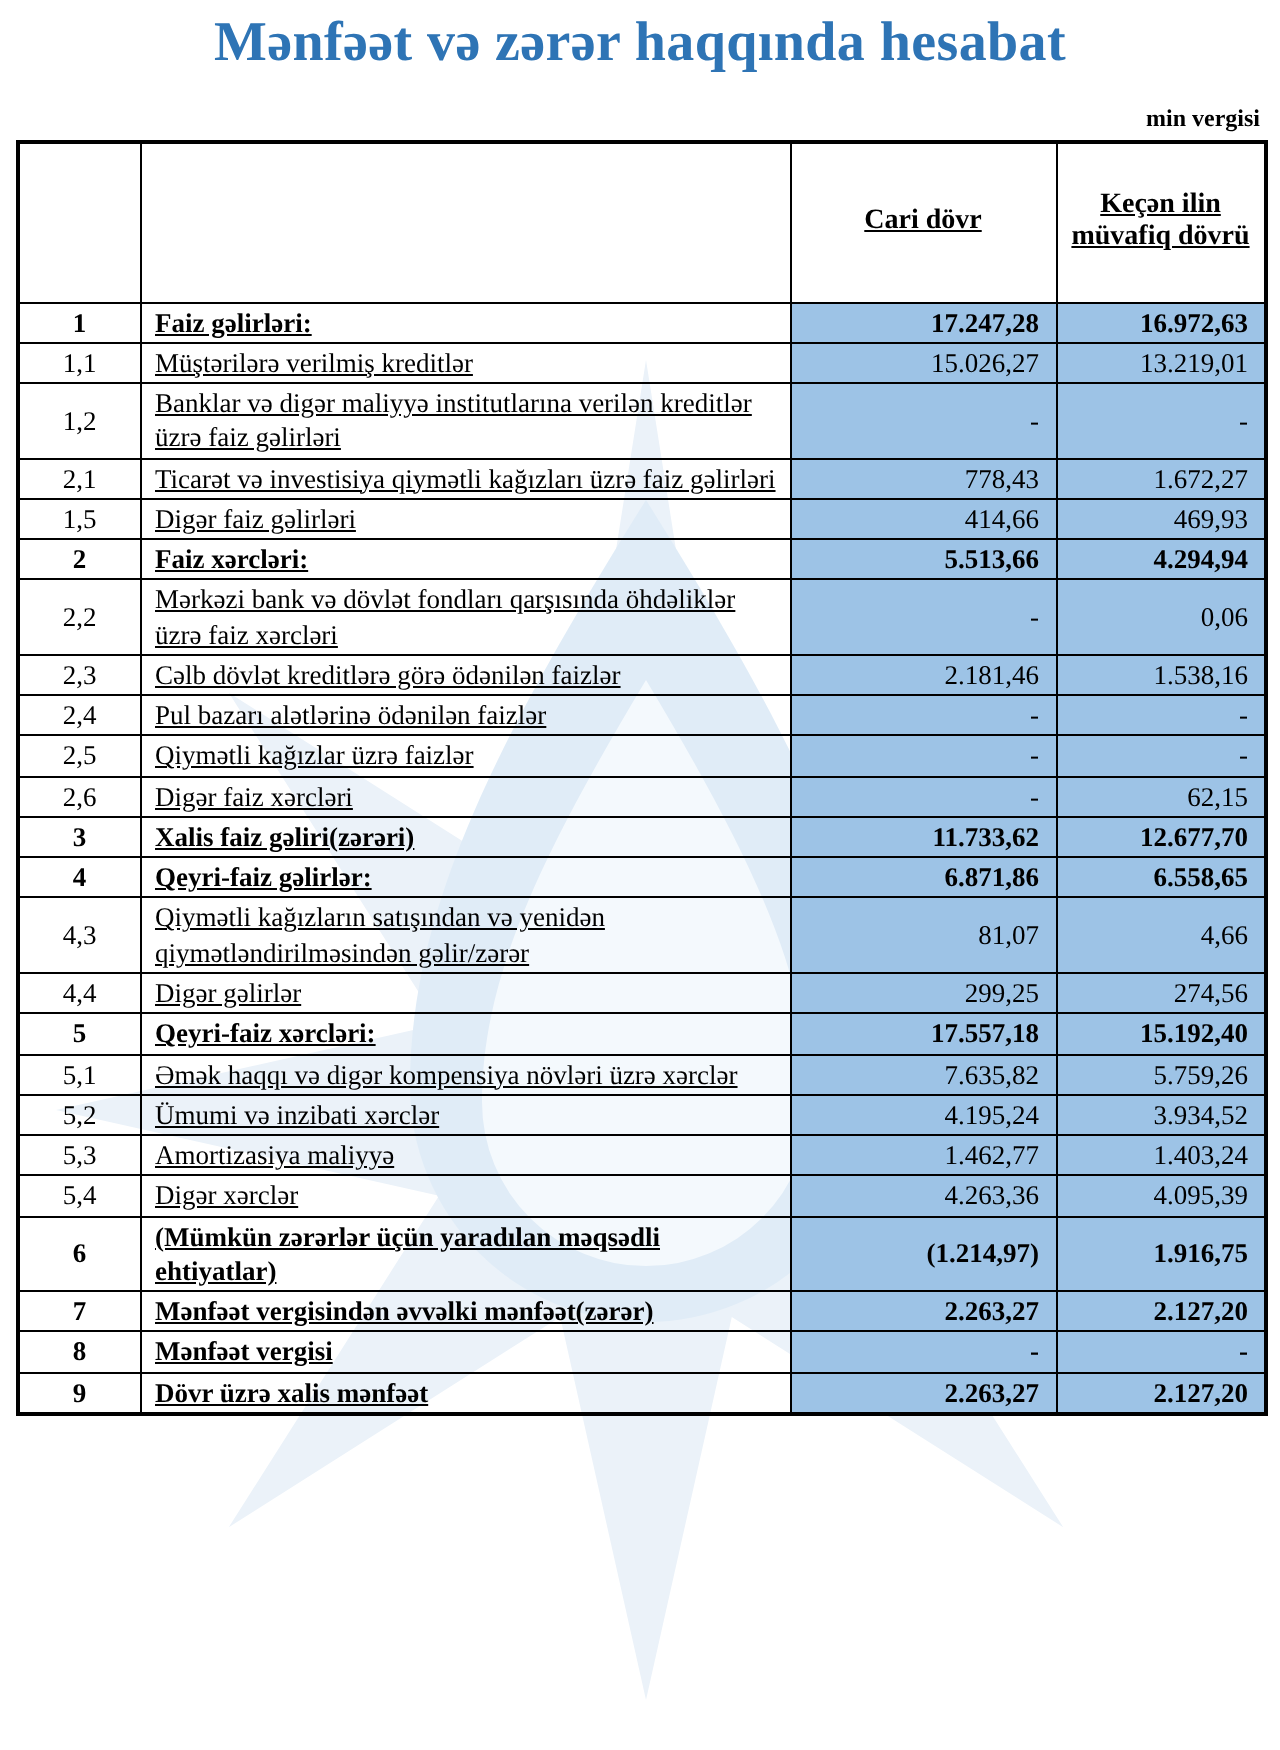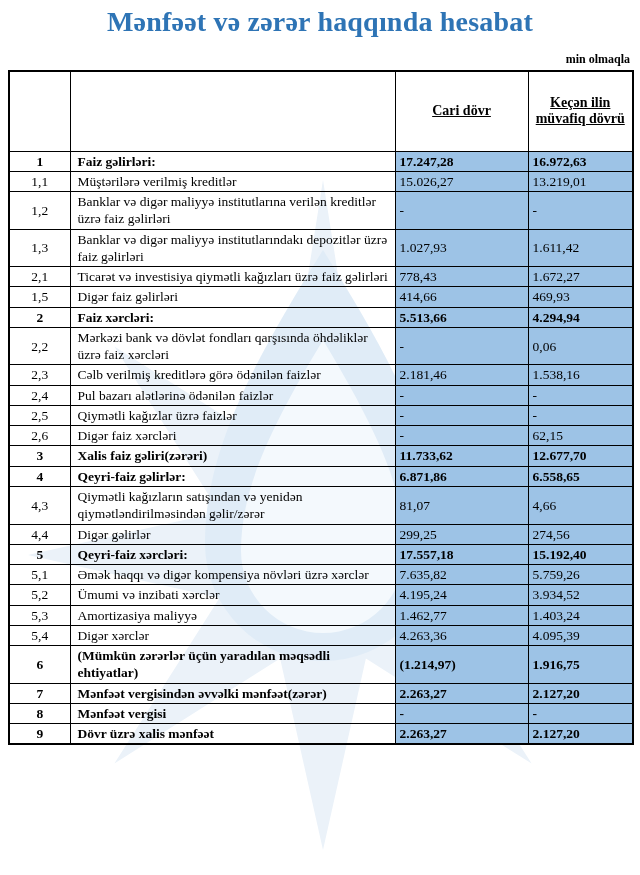--- a/index.html
+++ b/index.html
@@ -57,32 +57,32 @@
   thead tr { height: 80px; text-decoration: underline; }
   th {
     font-size: 14px;
     font-weight: bold;
     text-align: center;
     padding: 2px 4px;
     background: transparent;
   }
   td { font-size: 13.5px; line-height: 1.28; height: 20px; }
   td.no    { text-align: center; padding: 1px 2px; }
-  td.label { text-align: left; padding: 1px 4px 1px 7px; }
-  td.val   { text-align: left; padding: 1px 8px 1px 4px; background: var(--value-cell-bg, #9DC3E6); }
+  td.label { text-align: left; padding: 1px 4px 1px 7px; text-decoration: underline; }
+  td.val   { text-align: right; padding: 1px 8px 1px 4px; background: var(--value-cell-bg, #9DC3E6); }
   tr.bold td { font-weight: bold; }
 </style>
 </head>
 <body>
 
 <div class="page">
 
   <h1 class="page-title">Mənfəət və zərər haqqında hesabat</h1>
 
-  <div class="unit-note">min olmaqla</div>
+  <div class="unit-note">min vergisi</div>
 
   <div class="table-wrap">
 
     <svg class="watermark" viewBox="0 0 620 700" xmlns="http://www.w3.org/2000/svg" aria-hidden="true">
       <path d="M310,15 L352.9,286.5 L518.6,181.4 L413.5,347.1 L605,390 L413.5,432.9 L518.6,598.6 L352.9,493.5 L310,685 L267.1,493.5 L101.4,598.6 L206.5,432.9 L15,390 L206.5,347.1 L101.4,181.4 L267.1,286.5 Z" fill="#EBF2F9"></path>
       <path d="M310,85 C385,205 428,290 428,378 A118,118 0 1 1 192,378 C192,290 235,205 310,85 Z" fill="#E0ECF7"></path>
       <path d="M310,175 C362,262 392,323 392,386 A82,82 0 1 1 228,386 C228,323 258,262 310,175 Z" fill="#F4F9FD"></path>
     </svg>
 
     <table class="pnl">
@@ -113,26 +113,20 @@
     <td class="val">15.026,27</td>
     <td class="val">13.219,01</td>
   </tr>
           <tr>
     <td class="no">1,2</td>
     <td class="label">Banklar və digər maliyyə institutlarına verilən kreditlər üzrə faiz gəlirləri</td>
     <td class="val">-</td>
     <td class="val">-</td>
   </tr>
           <tr>
-    <td class="no">1,3</td>
-    <td class="label">Banklar və digər maliyyə institutlarındakı depozitlər üzrə faiz gəlirləri</td>
-    <td class="val">1.027,93</td>
-    <td class="val">1.611,42</td>
-  </tr>
-          <tr>
     <td class="no">2,1</td>
     <td class="label">Ticarət və investisiya qiymətli kağızları üzrə faiz gəlirləri</td>
     <td class="val">778,43</td>
     <td class="val">1.672,27</td>
   </tr>
           <tr>
     <td class="no">1,5</td>
     <td class="label">Digər faiz gəlirləri</td>
     <td class="val">414,66</td>
     <td class="val">469,93</td>
@@ -144,21 +138,21 @@
     <td class="val">4.294,94</td>
   </tr>
           <tr>
     <td class="no">2,2</td>
     <td class="label">Mərkəzi bank və dövlət fondları qarşısında öhdəliklər üzrə faiz xərcləri</td>
     <td class="val">-</td>
     <td class="val">0,06</td>
   </tr>
           <tr>
     <td class="no">2,3</td>
-    <td class="label">Cəlb verilmiş kreditlərə görə ödənilən faizlər</td>
+    <td class="label">Cəlb dövlət kreditlərə görə ödənilən faizlər</td>
     <td class="val">2.181,46</td>
     <td class="val">1.538,16</td>
   </tr>
           <tr>
     <td class="no">2,4</td>
     <td class="label">Pul bazarı alətlərinə ödənilən faizlər</td>
     <td class="val">-</td>
     <td class="val">-</td>
   </tr>
           <tr>

